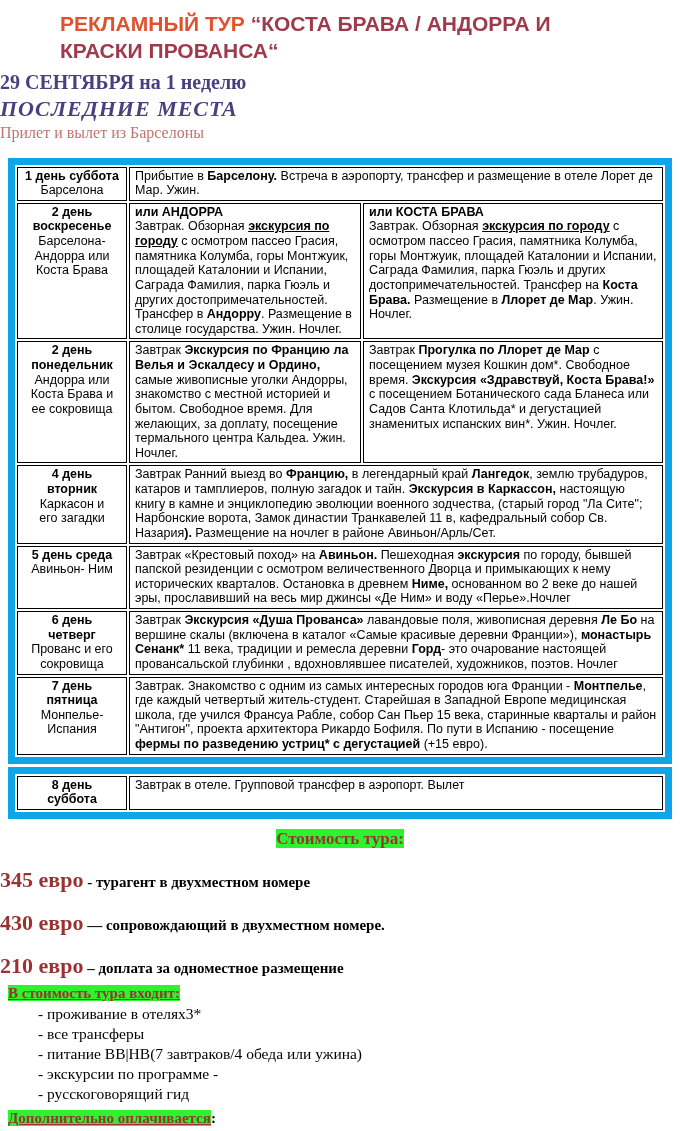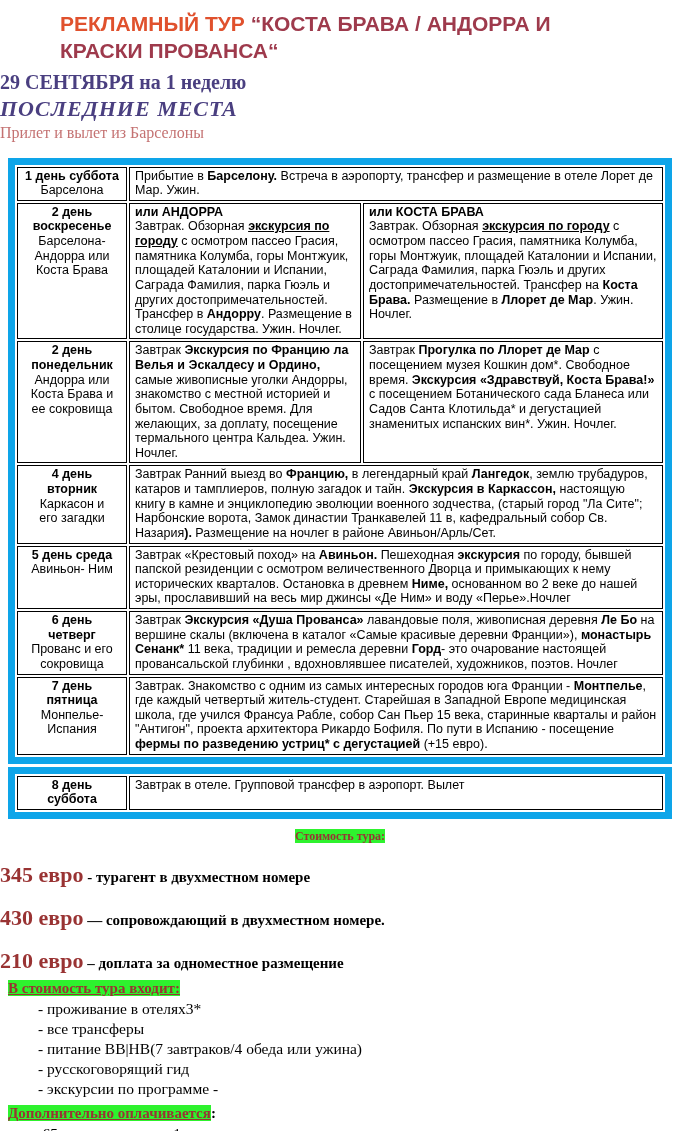--- a/index.html
+++ b/index.html
@@ -22,21 +22,21 @@
   table.itin td{border:1px solid #000;vertical-align:top;padding:1px 5px 2px 5px;
     font-family:"Liberation Sans",sans-serif;font-size:12.5px;line-height:1.17;white-space:pre-line;}
   td.day{text-align:center;padding-top:2px;}
   td.gl{border-left:7px double #00CC00;}
   .b{font-weight:bold;}
   .u{text-decoration:underline;}
 
   
   .bottom{margin-top:10px;}
   .hl{background:#2EF22E;}
-  .costlabel{text-align:center;font-size:12px;font-weight:bold;margin-top:8px;}
+  .costlabel{text-align:center;font-size:17px;font-weight:bold;margin-top:8px;}
   .costlabel span{color:#993333;}
   .priceline{text-align:left;margin-top:19px;line-height:1.1;}
   .amount{font-size:22px;font-weight:bold;color:#993333;}
   .pdesc{font-size:15px;font-weight:bold;color:#000;}
   .secthead{font-size:15px;font-weight:bold;color:#993333;margin:6px 0 2px 8px;}
   .secthead .lbl{text-decoration:underline;}
   .secthead .colon{color:#000;}
   .inclist{font-size:15.5px;margin-left:38px;line-height:1.3;}
   .extraline{font-size:15.5px;margin-left:10px;line-height:1.3;}
 </style>
@@ -132,22 +132,22 @@
 
     <div class="priceline"><span class="amount">345 евро</span><span class="pdesc"> -  турагент в двухместном номере</span></div>
     <div class="priceline"><span class="amount">430 евро</span><span class="pdesc"> — сопровождающий в двухместном номере.</span></div>
     <div class="priceline"><span class="amount">210 евро</span><span class="pdesc"> – доплата за одноместное размещение</span></div>
 
     <div class="secthead"><span class="hl lbl">В стоимость тура входит:</span></div>
     <div class="inclist">
       <div>- проживание в отелях3*</div>
       <div>- все трансферы</div>
       <div>- питание BB|HB(7 завтраков/4 обеда или ужина)</div>
+      <div>- экскурсии по программе -</div>
       <div>- русскоговорящий гид</div>
-      <div>- экскурсии по программе -</div>
     </div>
 
     <div class="secthead" style="margin-left:8px;"><span class="hl lbl">Дополнительно оплачивается</span><span class="colon">:</span></div>
     <div class="extraline">виза 65 евро - страховка 1 евро в сутки</div>
     <div class="extraline">гарантированный авиаперелет Спб- Барселона- Спб – 390 евро</div>
   </div>
 
 </div>
 
 </body></html>

